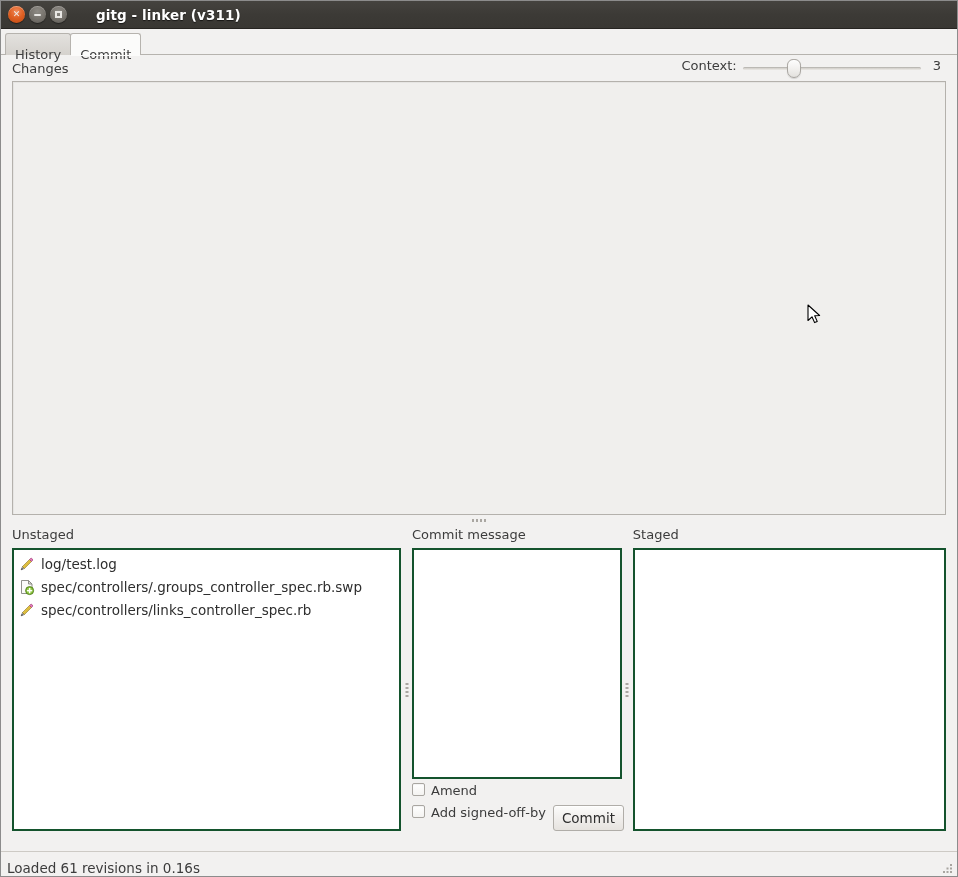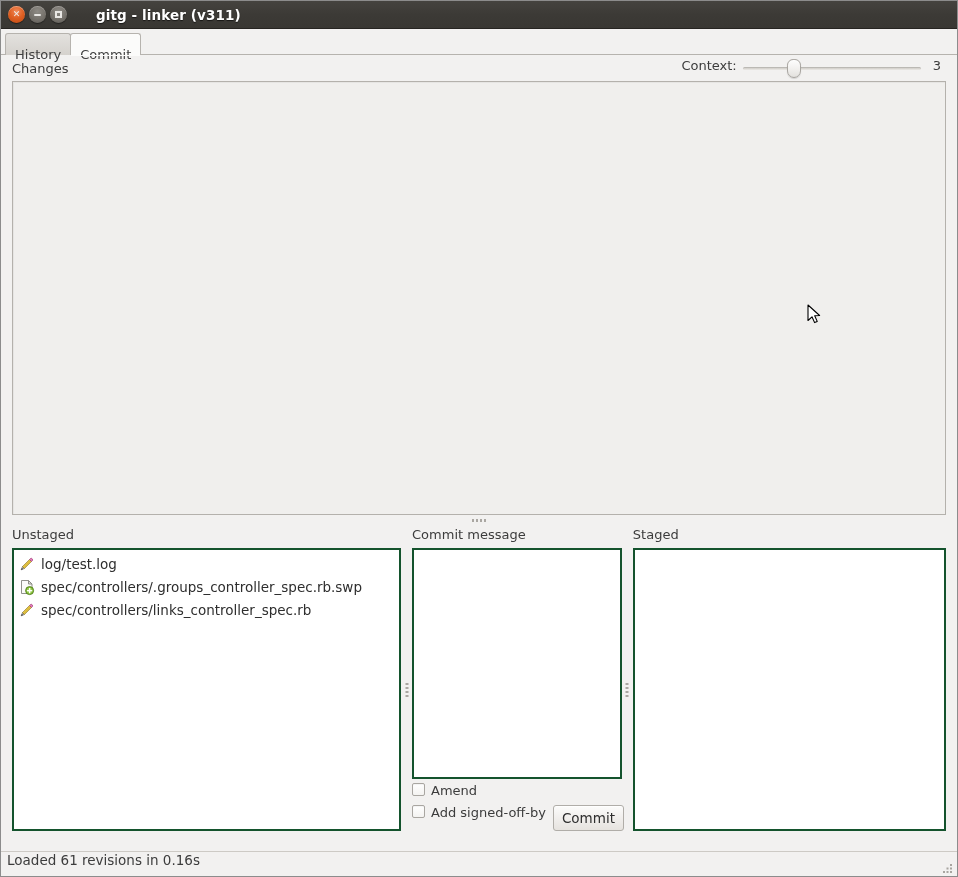--- a/index.html
+++ b/index.html
@@ -340,21 +340,21 @@
   }
 
   
   .statusbar {
     position: absolute;
     left: 0; right: 0; bottom: 0;
     height: 25px;
     background: #f2f1f0;
     border-top: 1px solid #cdcac5;
     display: flex;
-    align-items: flex-start;
+    align-items: flex-end;
     padding-left: 6px;
     box-sizing: border-box;
   }
   .status-text {
     font-size: 13.5px;
     color: #3c3c3c;
     white-space: nowrap;
   }
   .resize-grip {
     position: absolute;

